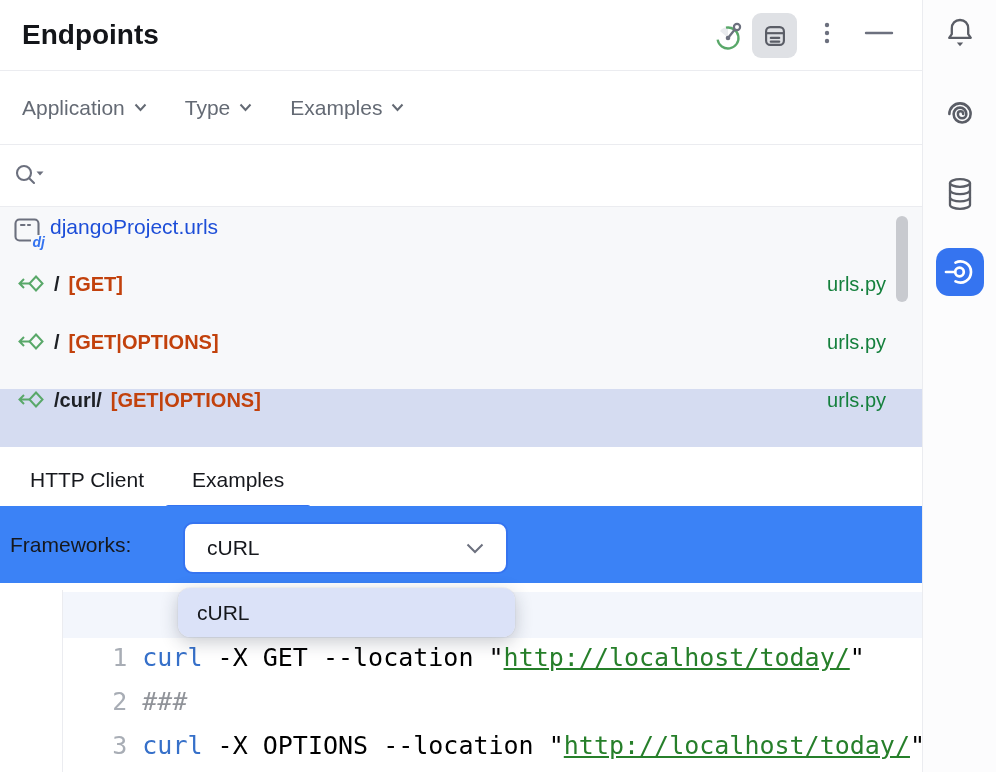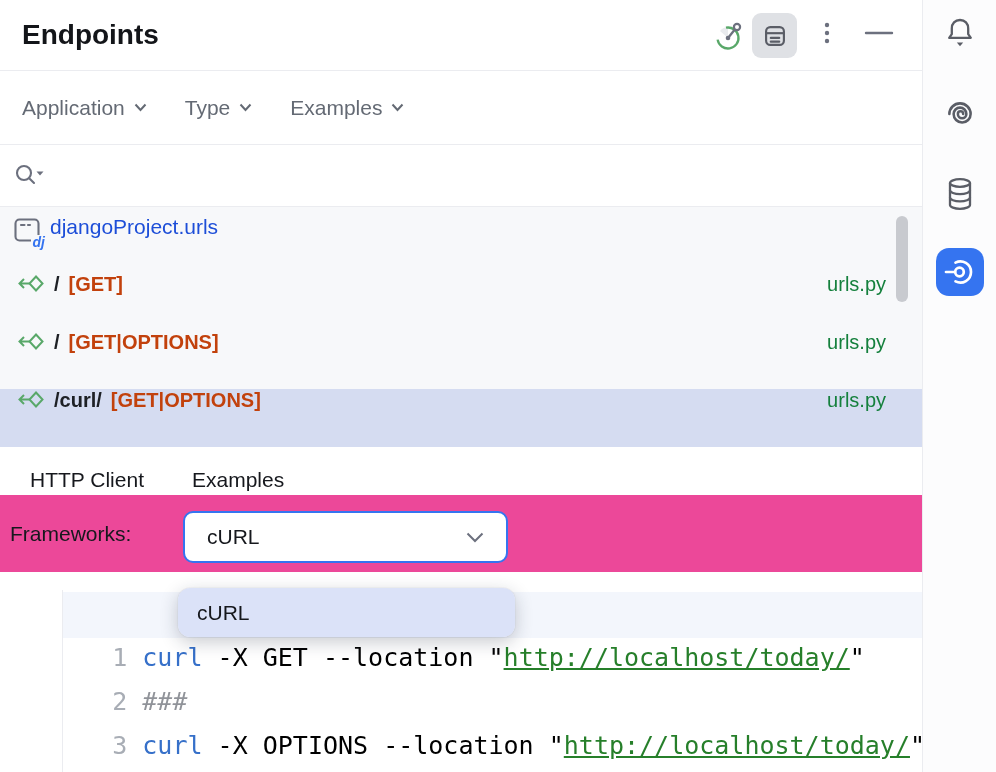--- a/index.html
+++ b/index.html
@@ -29,21 +29,21 @@
   .ep-icon { margin-left:16px; }
   .ep-path { margin-left:8px; font-size:20px; font-weight:600; color:#1d2025; }
   .ep-methods { margin-left:9px; font-size:20px; font-weight:700; color:#c2410c; }
   .ep-file { position:absolute; right:36px; font-size:20px; font-weight:400; color:#15803d; }
   .scroll-thumb { position:absolute; left:896px; top:9px; width:12px; height:86px; border-radius:6px; background:#c8cacf; cursor:pointer; }
   
   .tabs-row { position:absolute; left:0; top:447px; width:922px; height:66px; background:#fff; border-bottom:1px solid #ebecf0; display:flex; align-items:stretch; padding-left:30px; gap:48px; }
   .tab { position:relative; display:flex; align-items:center; font-size:21px; color:#16181d; cursor:pointer; }
   .tab.active::after { content:""; position:absolute; left:-27px; right:-27px; bottom:0; height:7px; border-radius:4px; background:#3574f0; }
   
-  .fw-row { position:absolute; left:0; top:495px; width:922px; height:77px; background:#ec4899; }
+  .fw-row { position:absolute; left:0; top:506px; width:922px; height:77px; background:#3b82f6; }
   .fw-label { position:absolute; left:10px; top:0; line-height:77px; font-size:21px; color:#16181d; }
   .combobox { position:absolute; left:183px; top:16px; width:325px; height:52px; background:#fff; border:2.5px solid #3574f0; border-radius:10px; display:flex; align-items:center; cursor:pointer; }
   .combobox-value { margin-left:22px; font-size:21px; color:#16181d; }
   .combobox-chevron { position:absolute; right:22px; }
   
   .code-area { position:absolute; left:0; top:590px; width:922px; height:182px; background:#fff; font-family:"DejaVu Sans Mono", monospace; }
   .gutter-line { position:absolute; left:62px; top:0; bottom:0; width:1px; background:#ebecf0; }
   .line-highlight { position:absolute; left:63px; right:0; top:2px; height:46px; background:#f3f6fc; }
   .code-line { position:absolute; left:0; right:0; height:44px; line-height:44px; white-space:pre; font-size:25px; }
   .line-num { display:inline-block; width:52px; padding-right:15px; text-align:right; color:#a8adb5; }

